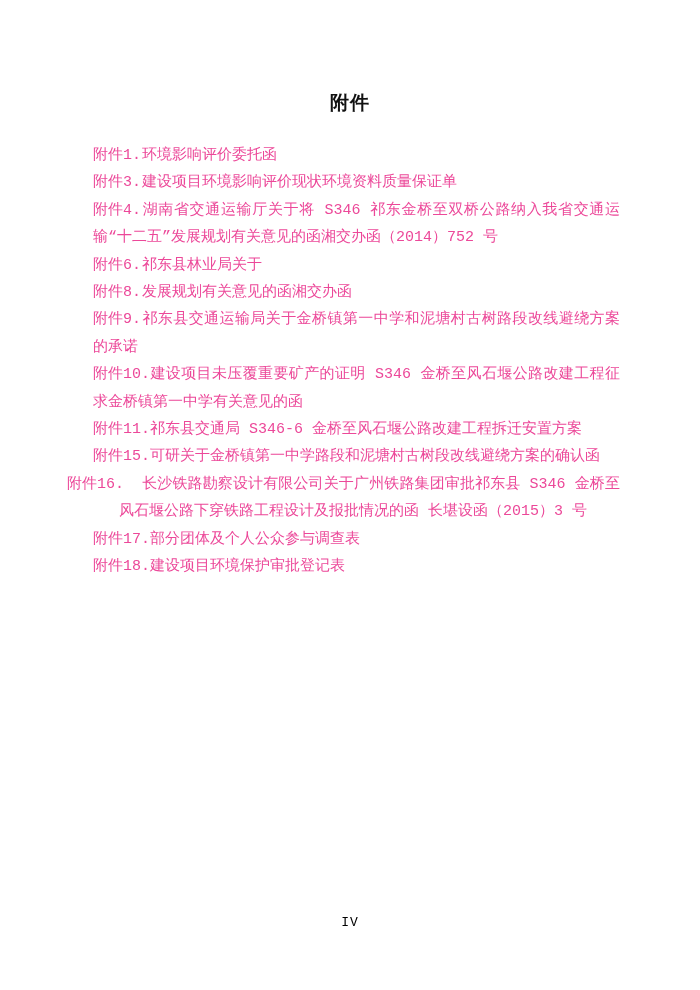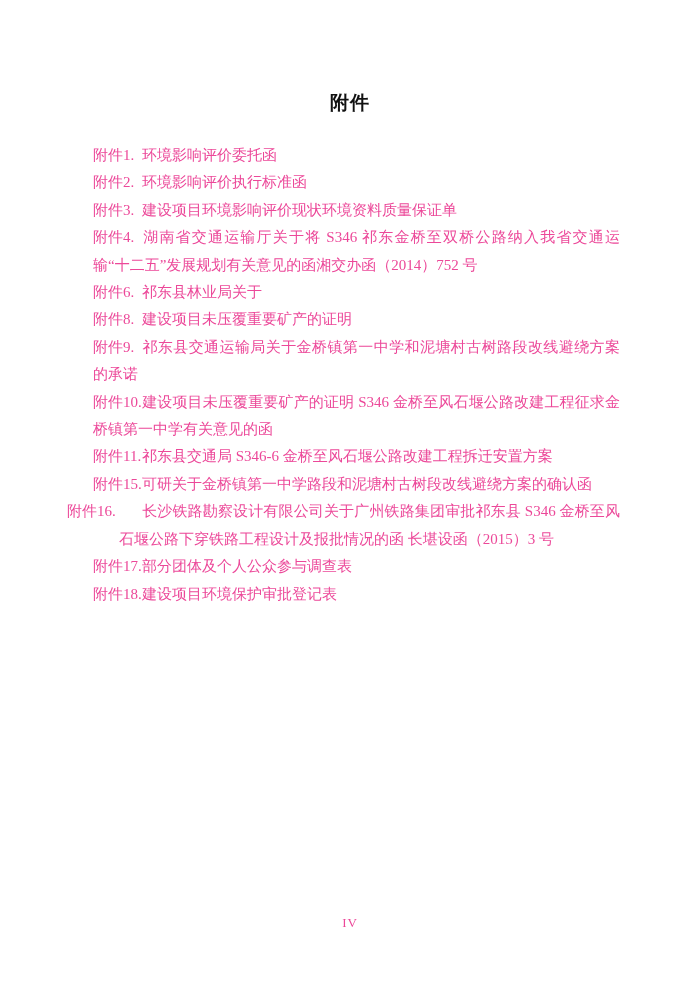--- a/index.html
+++ b/index.html
@@ -5,21 +5,21 @@
   html, body {
     margin: 0;
     padding: 0;
     background: #ffffff;
   }
   .page {
     position: relative;
     width: 700px;
     height: 990px;
     background: #ffffff;
-    font-family: Liberation Serif, serif;
+    font-family: Liberation Mono, monospace;
     color: #1a1a1a;
     overflow: hidden;
   }
   .doc-title {
     padding-top: 90px;
     text-align: center;
     font-size: 19px;
     font-weight: bold;
     letter-spacing: 1px;
     color: #111111;
@@ -45,36 +45,35 @@
     text-indent: -26px;
   }
   .page-number {
     position: absolute;
     left: 0;
     right: 0;
     top: 915px;
     text-align: center;
     font-size: 13px;
     letter-spacing: 1px;
-    color: #ec4899;
+    color: #000000;
   }
 </style>
 </head>
 <body>
 
 <div class="page">
   <div class="doc-title">附件</div>
 
   <div class="attachment-list">
       <p class="item"><span class="label">附件1.</span><span class="text">环境影响评价委托函</span></p>
-      <p class="item"><span class="label">附件2.</span><span class="text">环境影响评价执行标准函</span></p>
       <p class="item"><span class="label">附件3.</span><span class="text">建设项目环境影响评价现状环境资料质量保证单</span></p>
       <p class="item"><span class="label">附件4.</span><span class="text">湖南省交通运输厅关于将 S346 祁东金桥至双桥公路纳入我省交通运输“十二五”发展规划有关意见的函湘交办函（2014）752 号</span></p>
       <p class="item"><span class="label">附件6.</span><span class="text">祁东县林业局关于</span></p>
-      <p class="item"><span class="label">附件8.</span><span class="text">建设项目未压覆重要矿产的证明</span></p>
+      <p class="item"><span class="label">附件8.</span><span class="text">发展规划有关意见的函湘交办函</span></p>
       <p class="item"><span class="label">附件9.</span><span class="text">祁东县交通运输局关于金桥镇第一中学和泥塘村古树路段改线避绕方案的承诺</span></p>
       <p class="item"><span class="label">附件10.</span><span class="text">建设项目未压覆重要矿产的证明 S346 金桥至风石堰公路改建工程征求金桥镇第一中学有关意见的函</span></p>
       <p class="item"><span class="label">附件11.</span><span class="text">祁东县交通局 S346-6 金桥至风石堰公路改建工程拆迁安置方案</span></p>
       <p class="item"><span class="label">附件15.</span><span class="text">可研关于金桥镇第一中学路段和泥塘村古树段改线避绕方案的确认函</span></p>
       <p class="item indent-wrap"><span class="label">附件16.</span><span class="text">长沙铁路勘察设计有限公司关于广州铁路集团审批祁东县 S346 金桥至风石堰公路下穿铁路工程设计及报批情况的函 长堪设函（2015）3 号</span></p>
       <p class="item"><span class="label">附件17.</span><span class="text">部分团体及个人公众参与调查表</span></p>
       <p class="item"><span class="label">附件18.</span><span class="text">建设项目环境保护审批登记表</span></p>
     </div>
 
   <div class="page-number">IV</div>

